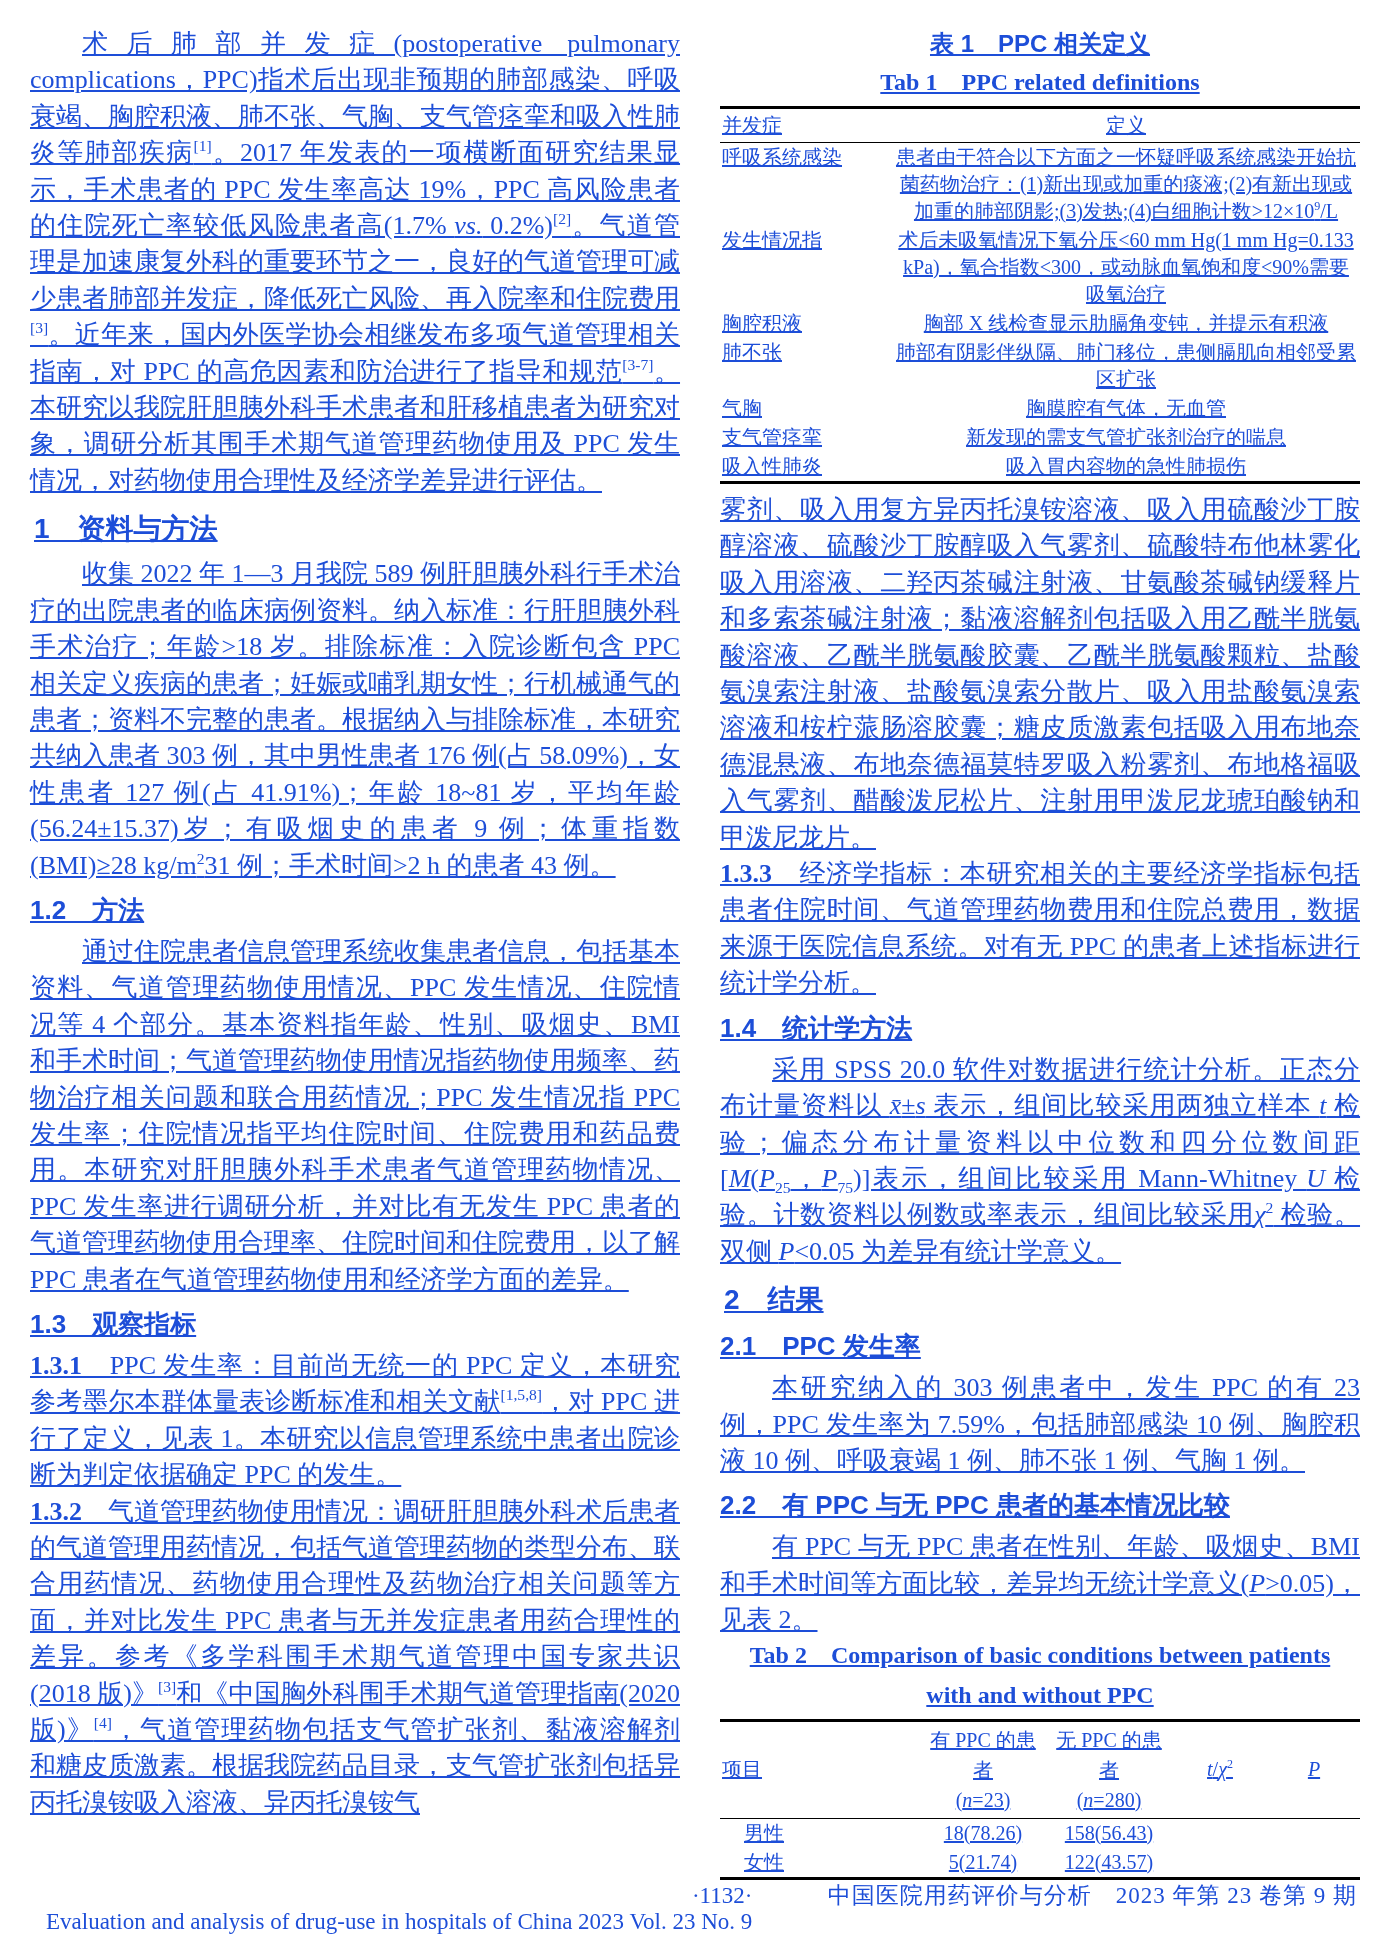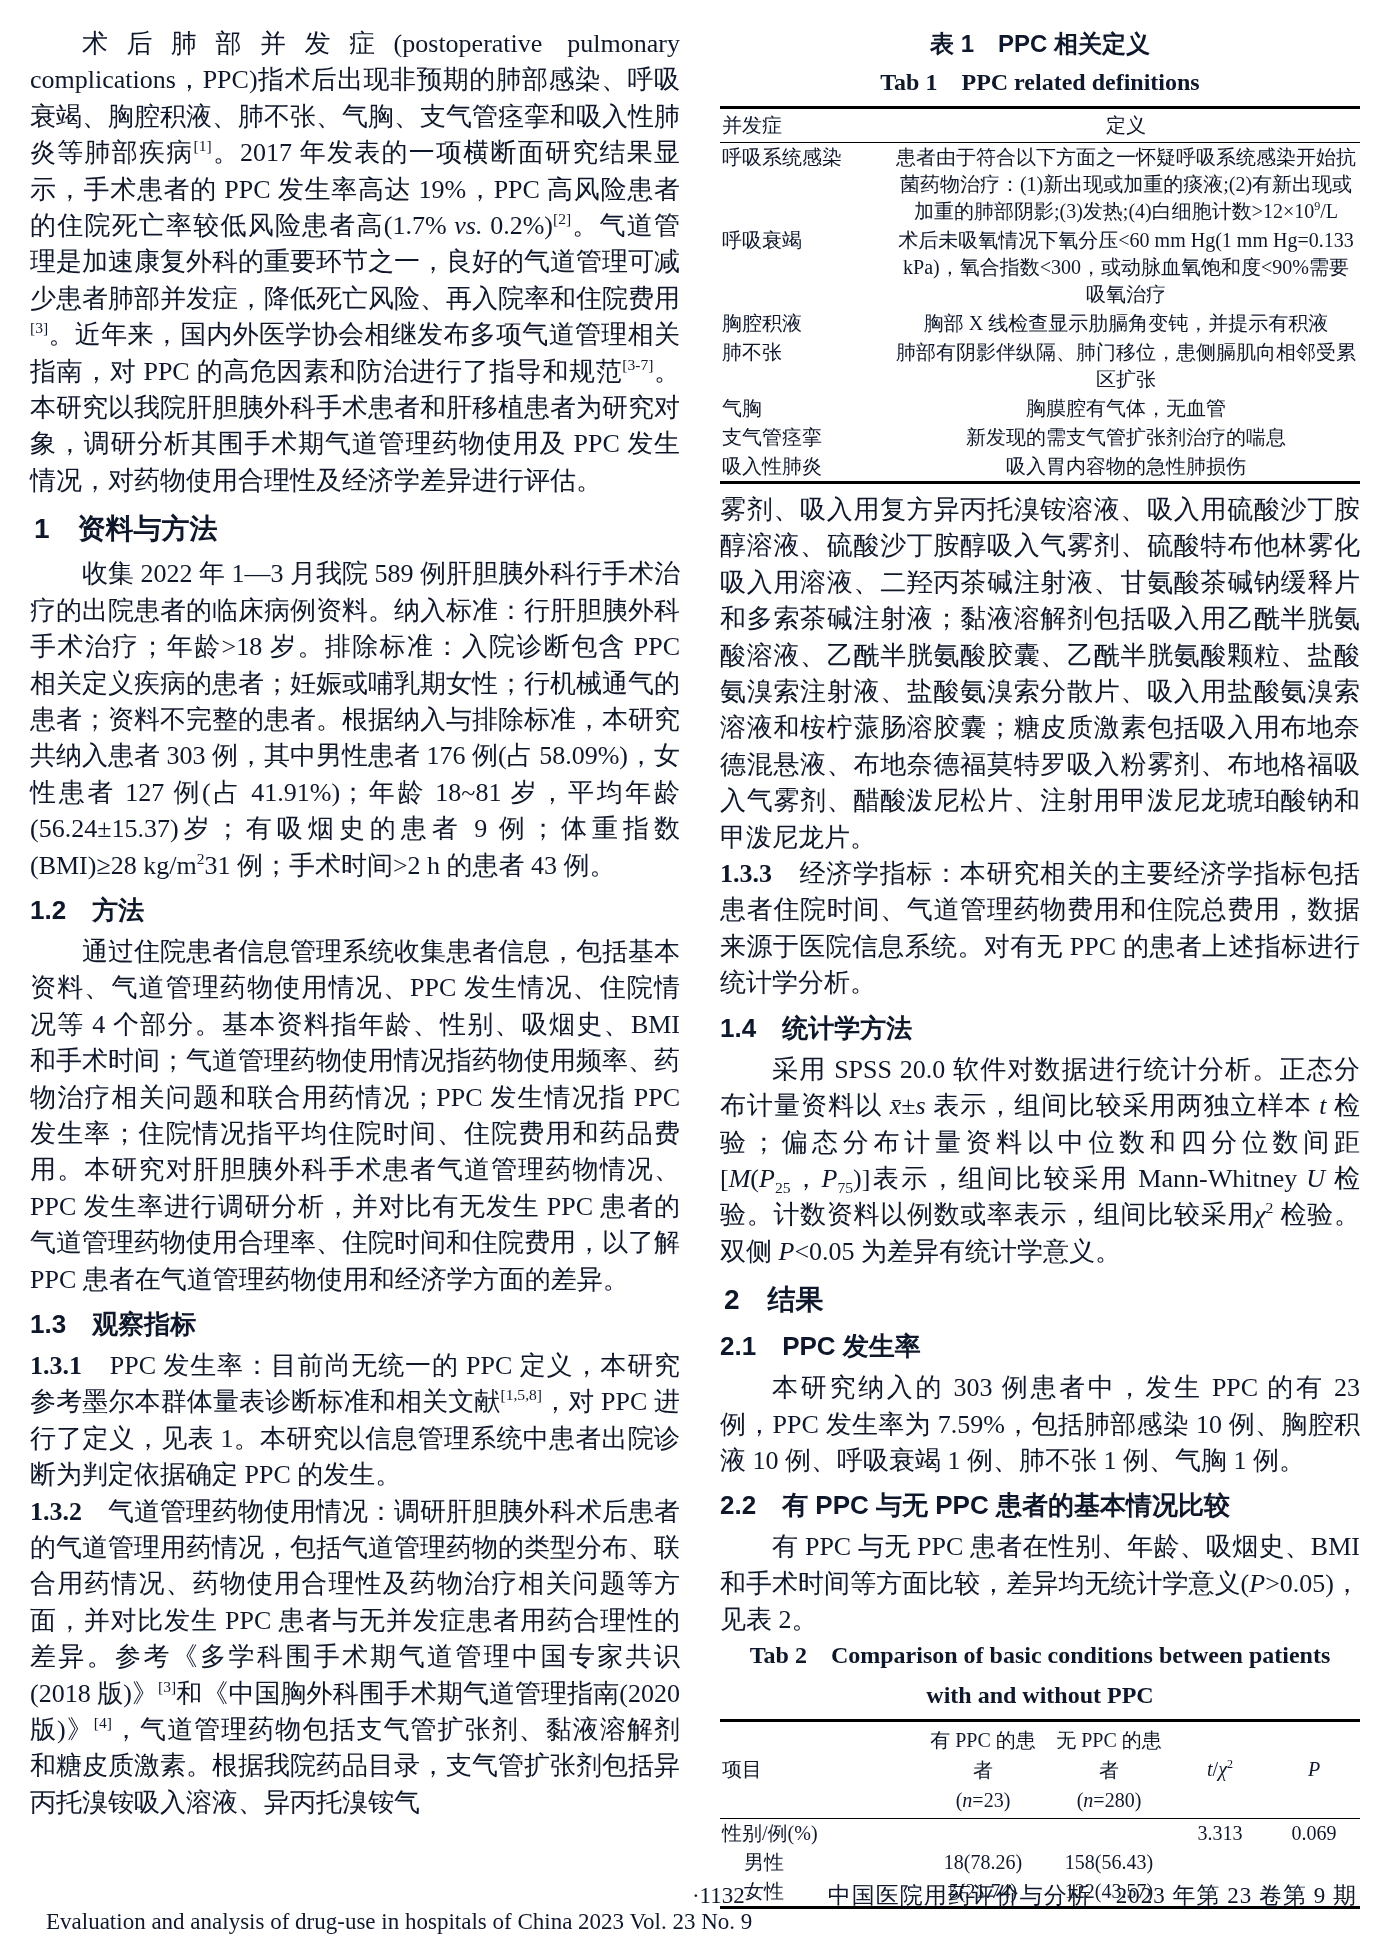--- a/index.html
+++ b/index.html
@@ -1,20 +1,20 @@
 <!DOCTYPE html>
 <html><head>
 <meta charset="utf-8">
 <style>
   html,body{margin:0;padding:0;background:#f4f4f2;}
   .page{
-    width:1375px;height:1940px;background:#ffffff;color:#0f172a;
+    width:1375px;height:1940px;background:#ffffff;color:#1d4ed8;
     font-family:"Liberation Serif","DejaVu Serif",serif;
     position:relative;box-sizing:border-box;
-    padding:26px 15px 0 30px;overflow:hidden;
+    padding:26px 15px 0 30px;overflow:hidden;text-decoration:underline;
   }
   .columns{display:flex;gap:40px;}
   .col{box-sizing:border-box;}
   .col-left{width:650px;}
   .col-right{width:640px;}
   p.body-text{font-size:26px;line-height:36.4px;text-align:justify;margin:0;}
   p.indent{text-indent:2em;}
   sup{font-size:60%;line-height:0;vertical-align:super;}
   sub{font-size:60%;line-height:0;vertical-align:sub;}
   .sec{
@@ -84,21 +84,21 @@
               <th class="t1-name">并发症</th>
               <th class="t1-def">定义</th>
             </tr>
           </thead>
           <tbody>
             <tr>
               <td class="t1-name">呼吸系统感染</td>
               <td class="t1-def">患者由于符合以下方面之一怀疑呼吸系统感染开始抗菌药物治疗：(1)新出现或加重的痰液;(2)有新出现或加重的肺部阴影;(3)发热;(4)白细胞计数&gt;12×10<sup>9</sup>/L</td>
             </tr>
             <tr>
-              <td class="t1-name">呼吸衰竭</td>
+              <td class="t1-name">发生情况指</td>
               <td class="t1-def">术后未吸氧情况下氧分压&lt;60 mm Hg(1 mm Hg=0.133 kPa)，氧合指数&lt;300，或动脉血氧饱和度&lt;90%需要吸氧治疗</td>
             </tr>
             <tr>
               <td class="t1-name">胸腔积液</td>
               <td class="t1-def">胸部 X 线检查显示肋膈角变钝，并提示有积液</td>
             </tr>
             <tr>
               <td class="t1-name">肺不张</td>
               <td class="t1-def">肺部有阴影伴纵隔、肺门移位，患侧膈肌向相邻受累区扩张</td>
             </tr>
@@ -142,27 +142,20 @@
               </th>
               <th class="t2-val hdr-2line">
                 <div>无 PPC 的患者</div>
                 <div>(<i>n</i>=280)</div>
               </th>
               <th class="t2-stat"><i>t</i>/<i>χ</i><sup>2</sup></th>
               <th class="t2-p"><i>P</i></th>
             </tr>
           </thead>
           <tbody>
-            <tr>
-              <td class="t2-item">性别/例(%)</td>
-              <td class="t2-val"></td>
-              <td class="t2-val"></td>
-              <td class="t2-stat">3.313</td>
-              <td class="t2-p">0.069</td>
-            </tr>
             <tr class="indent-row">
               <td class="t2-item">男性</td>
               <td class="t2-val">18(78.26)</td>
               <td class="t2-val">158(56.43)</td>
               <td class="t2-stat"></td>
               <td class="t2-p"></td>
             </tr>
             <tr class="indent-row">
               <td class="t2-item">女性</td>
               <td class="t2-val">5(21.74)</td>

